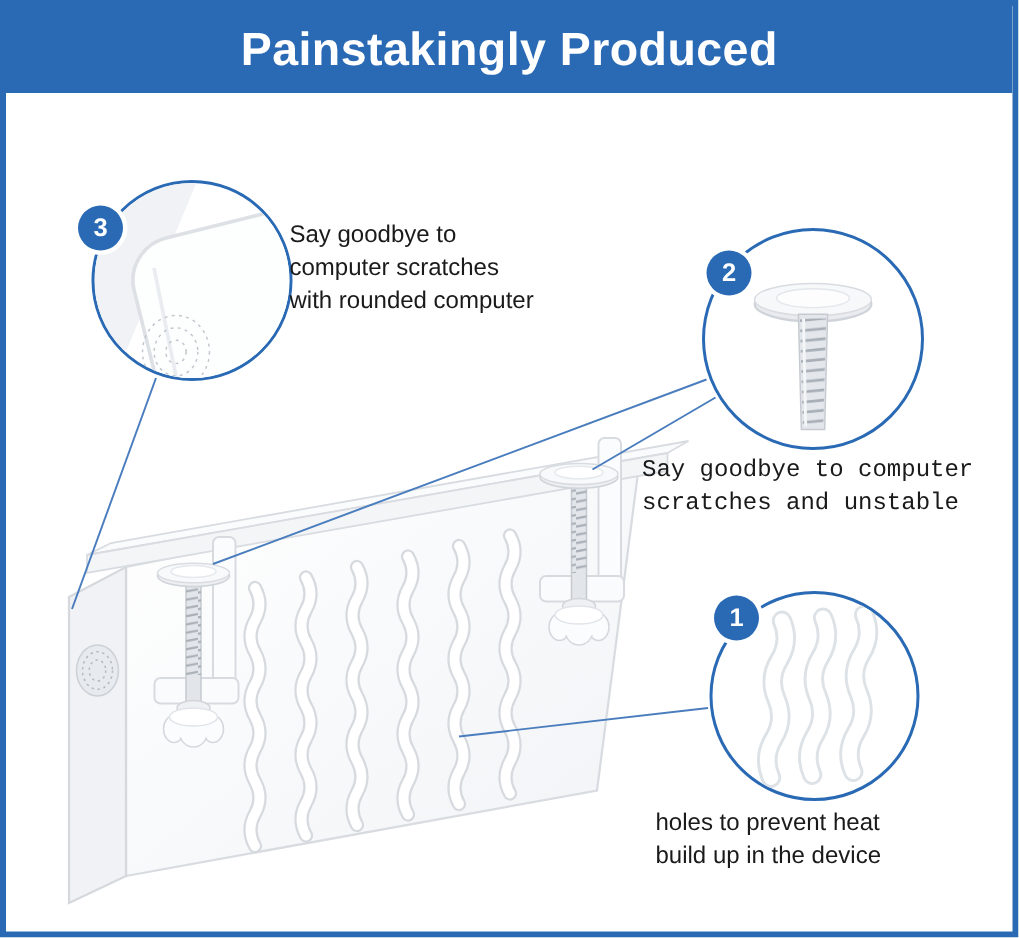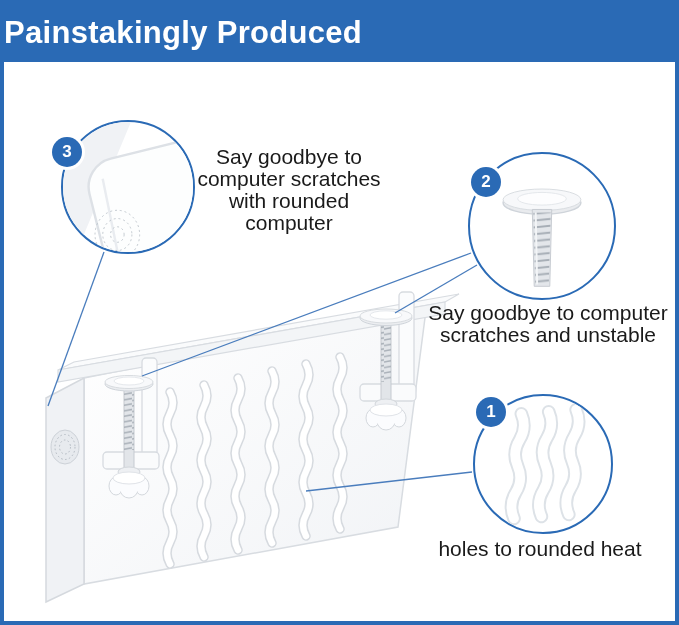--- a/index.html
+++ b/index.html
@@ -10,21 +10,21 @@
     color:var(--text,#1a1a1a);
   }
   .page {
     position:relative; width:679px; height:625px;
     background:#ffffff; border:4px solid var(--accent-blue,#2a6ab5);
     overflow:hidden;
   }
   .banner {
     position:absolute; top:0; left:0; right:0; height:58px;
     background:var(--accent-blue,#2a6ab5);
-    display:flex; align-items:center; 
+    display:flex; align-items:center; justify-content:center;
   }
   .banner h1 {
     color:#ffffff; font-size:31px; font-weight:700; letter-spacing:0.3px;
   }
   .scene-svg { position:absolute; left:0; top:0; width:671px; height:617px; }
   .leader { stroke:var(--line-blue,#4a7dbd); stroke-width:1.3; }
   .slot-o { fill:none; stroke:#d6dadf; stroke-width:9.5; stroke-linecap:round; }
   .slot-i { fill:none; stroke:#ffffff; stroke-width:6.5; stroke-linecap:round; }
   .bigslot-o { fill:none; stroke:#dde2e7; stroke-width:14; stroke-linecap:round; }
   .bigslot-i { fill:none; stroke:#ffffff; stroke-width:10; stroke-linecap:round; }
@@ -40,25 +40,25 @@
     position:absolute; width:30px; height:30px; border-radius:50%;
     background:var(--accent-blue,#2a6ab5); color:#ffffff;
     font-size:17px; font-weight:700;
     display:flex; align-items:center; justify-content:center;
     box-shadow:0 0 0 3px #ffffff; z-index:3;
   }
   .badge-3 { left:48px;  top:133px; }
   .badge-2 { left:467px; top:163px; }
   .badge-1 { left:472px; top:393px; }
   .callout-text {
-    position:absolute; font-size:21px; line-height:22px;
-    text-align:center; color:var(--text,#1a1a1a); z-index:2;
+    position:absolute; font-size:16px; line-height:22px;
+    text-align:left; color:var(--text,#1a1a1a); z-index:2;
   }
   .text-3 { left:189px; top:142px; width:192px; }
-  .text-2 { left:424px; top:298px; width:240px; }
+  .text-2 { left:424px; top:298px; width:240px;font-family:Liberation Mono, monospace; }
   .text-1 { left:433px; top:534px; width:206px; }
   .ln { display:block; }
 </style>
 </head>
 <body>
 
 <div class="page">
 
   <header class="banner">
     <h1>Painstakingly Produced</h1>
@@ -199,16 +199,17 @@
         <path class="bigslot-i" d="M 44 20 q 7 13.5 0 27 q -7 13.5 0 27 q 7 13.5 0 27 q -7 13.5 0 27"></path>
         <path class="bigslot-o" d="M 72 16 q 7 13.5 0 27 q -7 13.5 0 27 q 7 13.5 0 27 q -7 13.5 0 27"></path>
         <path class="bigslot-i" d="M 72 16 q 7 13.5 0 27 q -7 13.5 0 27 q 7 13.5 0 27 q -7 13.5 0 27"></path>
         <path class="bigslot-o" d="M 100 12 q 7 13.5 0 27 q -7 13.5 0 27 q 7 13.5 0 27 q -7 13.5 0 27"></path>
         <path class="bigslot-i" d="M 100 12 q 7 13.5 0 27 q -7 13.5 0 27 q 7 13.5 0 27 q -7 13.5 0 27"></path>
       </g>
     </svg>
   </div>
   <div class="badge badge-1">1</div>
   <p class="callout-text text-1">
-    <span class="ln">holes to rounded heat</span>
+    <span class="ln">holes to prevent heat</span>
+    <span class="ln">build up in the device</span>
   </p>
 
 </div>
 
 </body></html>

